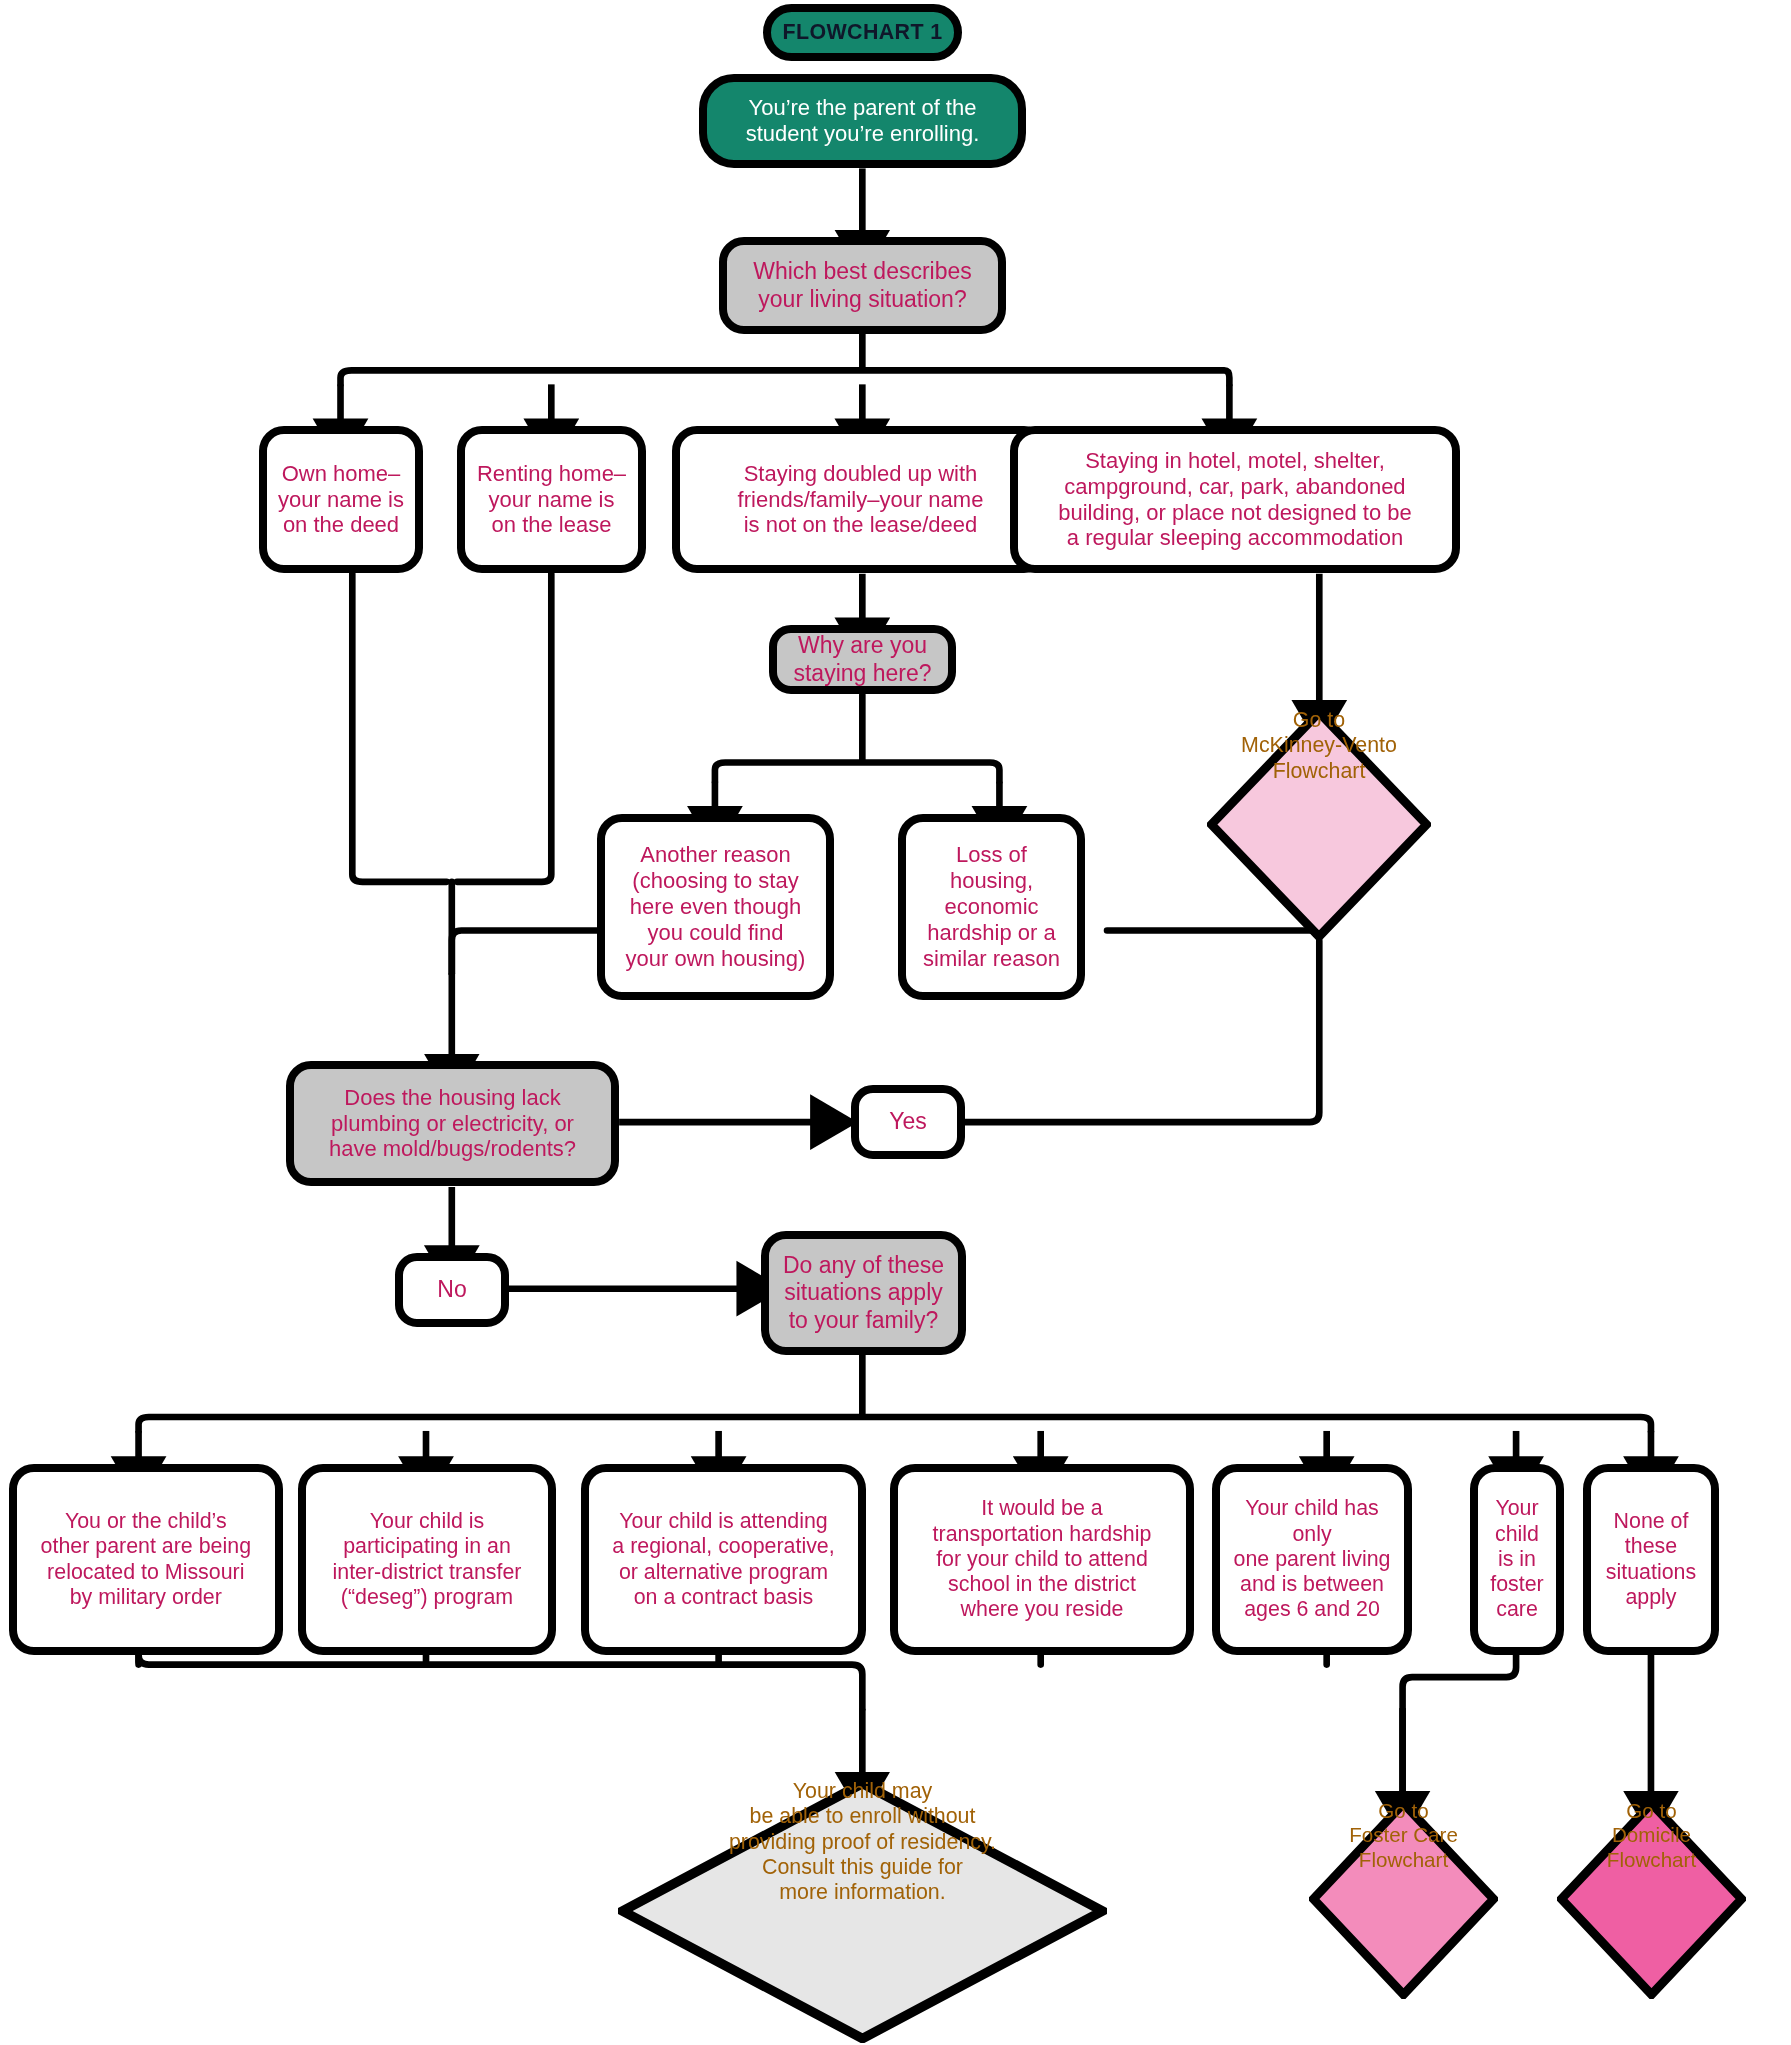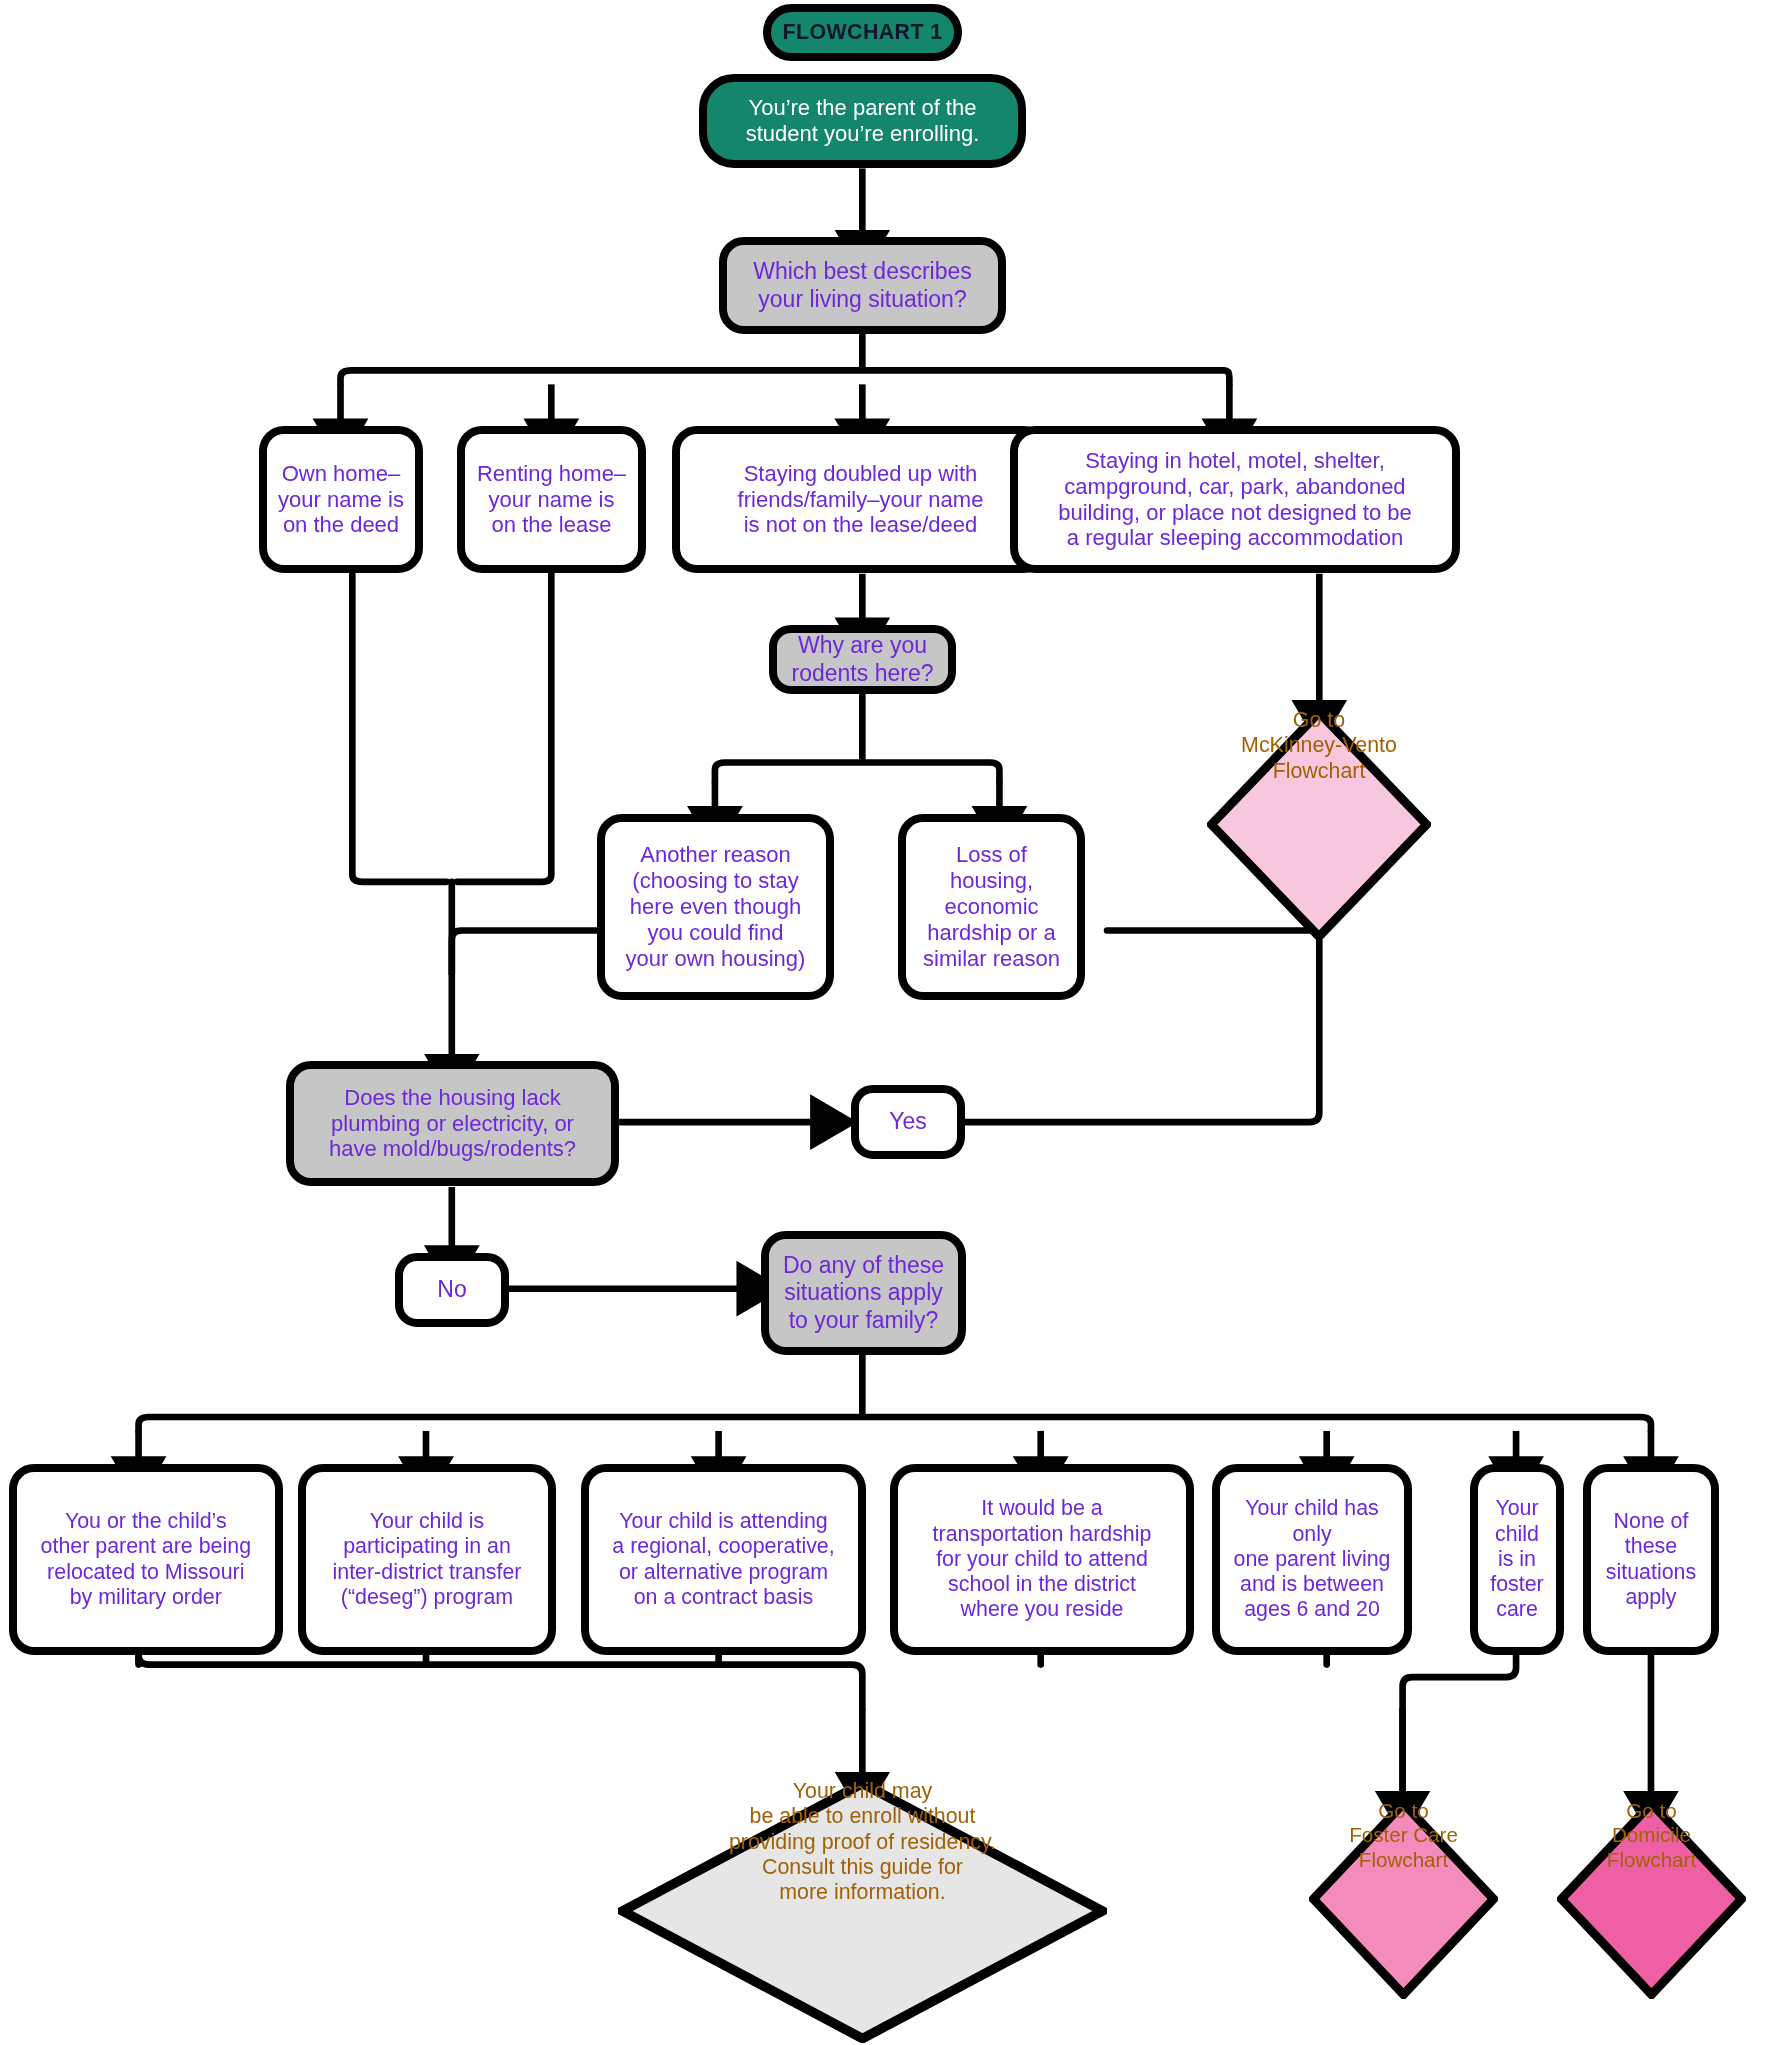--- a/index.html
+++ b/index.html
@@ -1,20 +1,20 @@
 <!DOCTYPE html>
 <html style="font-size:11.8px"><head>
 <meta charset="utf-8">
 <style>
   html,body{margin:0;padding:0;background:#ffffff;}
   body{font-family:"Liberation Sans",sans-serif;}
   #stage{position:relative;width:1791px;height:2046px;background:#fff;overflow:hidden;}
   svg.edges{position:absolute;left:0;top:0;width:1791px;height:2046px;pointer-events:none;}
   .node{position:absolute;box-sizing:border-box;display:flex;align-items:center;justify-content:center;text-align:center;
-        border:8px solid #000;border-radius:25px;background:#fff;color:#6d28d9;line-height:1.18;}
+        border:8px solid #000;border-radius:25px;background:#fff;color:#be185d;line-height:1.18;}
   .node span{display:block;padding:0 7.4px;}
   .gray{background:#c6c6c6;}
   .teal{background:#14866c;color:#fff;border-radius:35px;}
   .teal-title{background:#14866c;color:#0f172a;border-radius:35px;font-weight:bold;letter-spacing:0.4px;}
   .small{border-radius:22px;}
   
   .dia{position:absolute;display:flex;align-items:flex-start;justify-content:center;text-align:center;line-height:1.18;color:#a16207;}
   .dia .shape{position:absolute;left:0;top:0;width:100%;height:100%;}
   .dia .lbl{position:relative;z-index:2;padding:0 4.4px;}
 </style>
@@ -122,21 +122,21 @@
 
   <div class="node" style="left:672px;top:426px;width:377px;height:147px;font-size:22px;">
     <span>Staying doubled up with<br>friends/family–your name<br>is not on the lease/deed</span>
   </div>
 
   <div class="node" style="left:1010px;top:426px;width:450px;height:147px;font-size:22px;">
     <span>Staying in hotel, motel, shelter,<br>campground, car, park, abandoned<br>building, or place not designed to be<br>a regular sleeping accommodation</span>
   </div>
 
   <div class="node gray small" style="left:769px;top:625px;width:187px;height:69px;font-size:23px;">
-    <span>Why are you rodents here?</span>
+    <span>Why are you staying here?</span>
   </div>
 
   <div class="node" style="left:597px;top:814px;width:237px;height:186px;font-size:22px;">
     <span style="white-space:pre-line">Another reason<br>(choosing to stay<br>here even though<br>you could find<br>your own housing)</span>
   </div>
 
   <div class="node" style="left:898px;top:814px;width:187px;height:186px;font-size:22px;">
     <span>Loss of housing,<br>economic<br>hardship or a<br>similar reason</span>
   </div>
 

